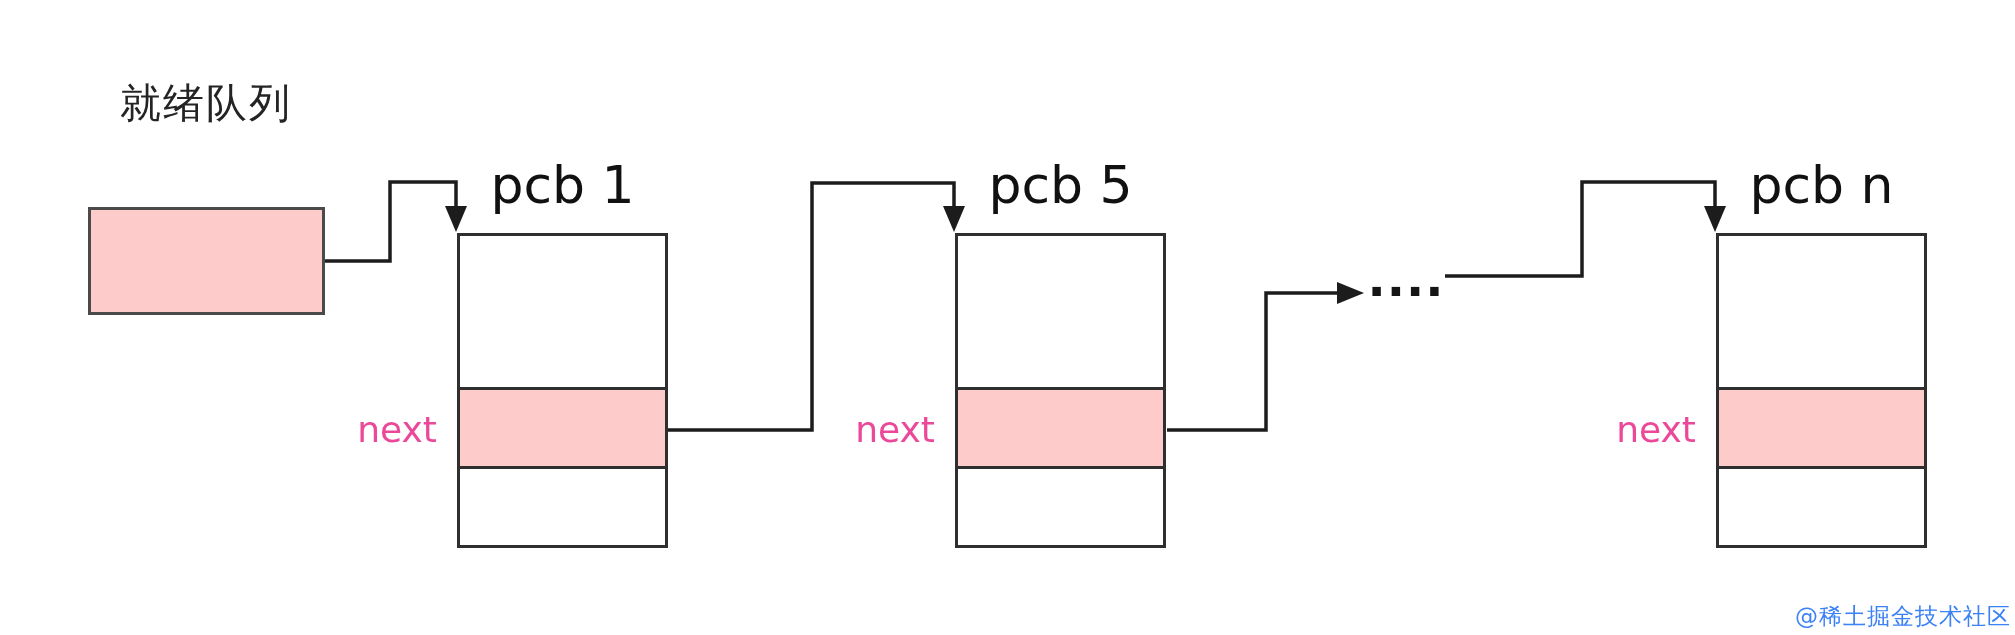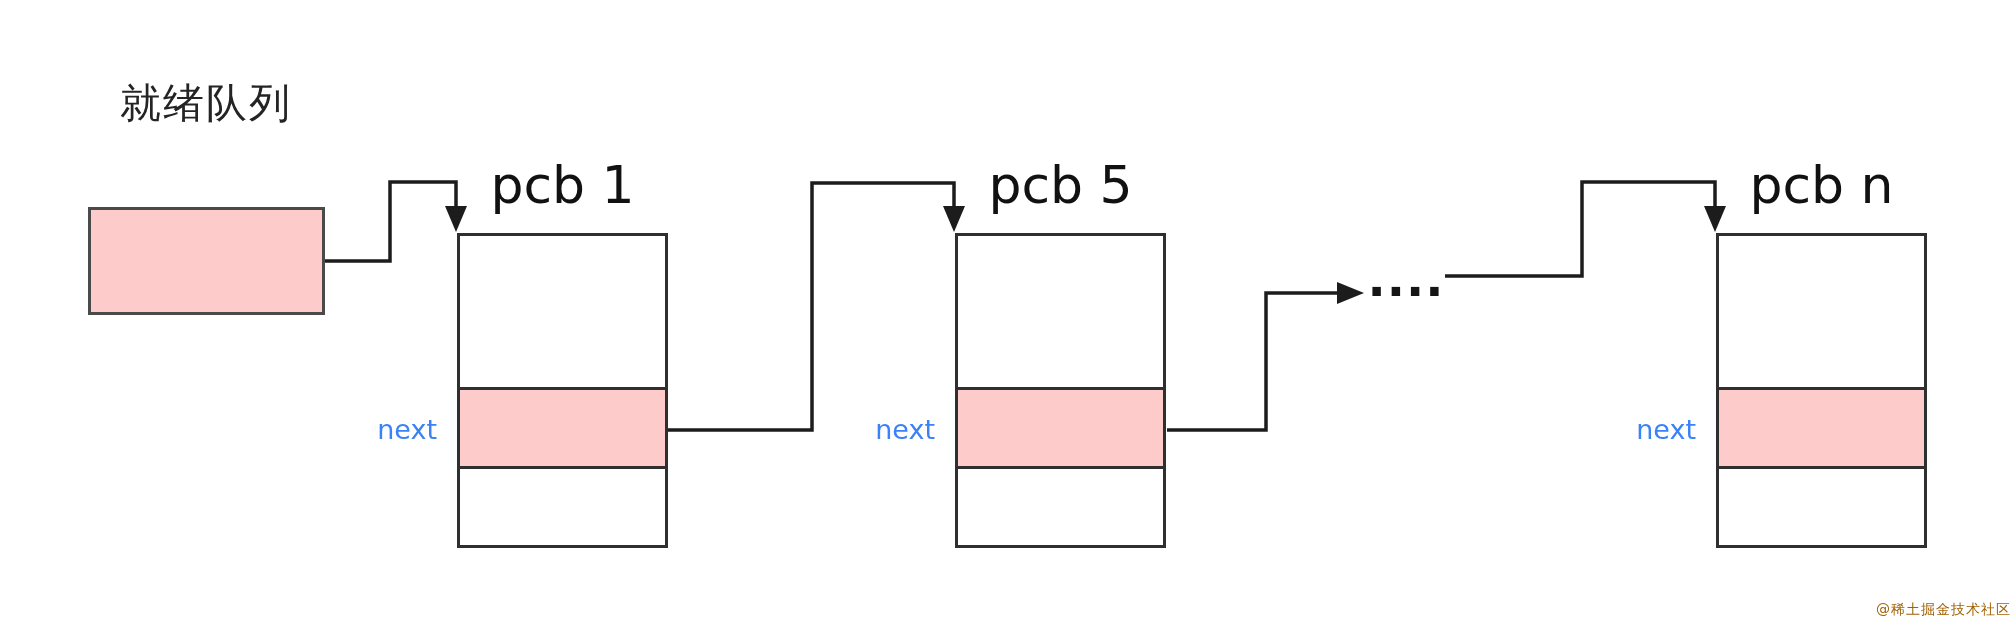--- a/index.html
+++ b/index.html
@@ -31,34 +31,34 @@
     height:76px;background:#fdcbca;
     border-top:3px solid #2f2f2f;border-bottom:3px solid #2f2f2f;
   }
   .sec-bottom{height:76px;background:#ffffff;}
   .pcb-label{
     position:absolute;top:-73px;left:0;width:211px;height:50px;
     text-align:center;font-size:52px;line-height:50px;color:#111;
   }
   .next-label{
     position:absolute;top:172px;left:-170px;width:150px;height:50px;
-    text-align:right;font-size:27px;line-height:50px;color:#3b82f6;
+    text-align:right;font-size:36px;line-height:50px;color:#ec4899;
   }
   .pcb1{left:457px;}
   .pcb2{left:955px;}
   .pcbn{left:1716px;}
   .dots{
     position:absolute;left:1406px;top:291px;
     transform:translate(-50%,-50%);
     font-size:48px;font-weight:bold;letter-spacing:1px;color:#151515;
     line-height:1;
   }
   .watermark{
     position:absolute;right:4px;top:601px;
-    font-size:14px;color:#a16207;letter-spacing:1px;
+    font-size:23px;color:#3b82f6;letter-spacing:1px;
   }
 </style>
 </head>
 <body>
 
 <div class="canvas">
 
   <svg class="connectors" viewBox="0 0 2015 635" xmlns="http://www.w3.org/2000/svg">
 
     <g>

